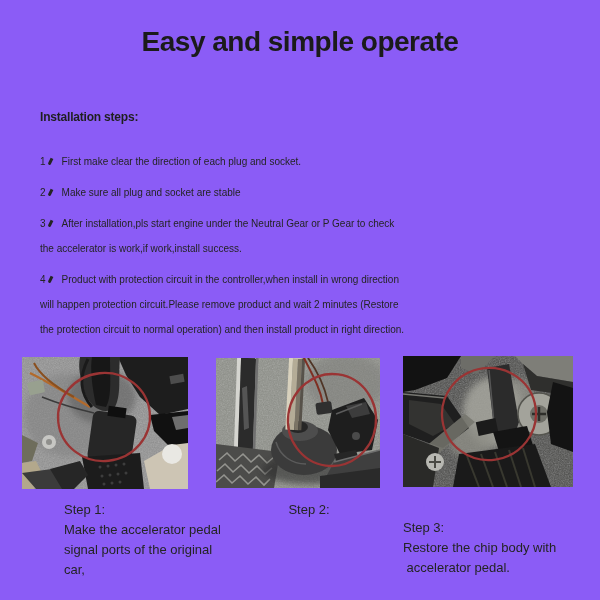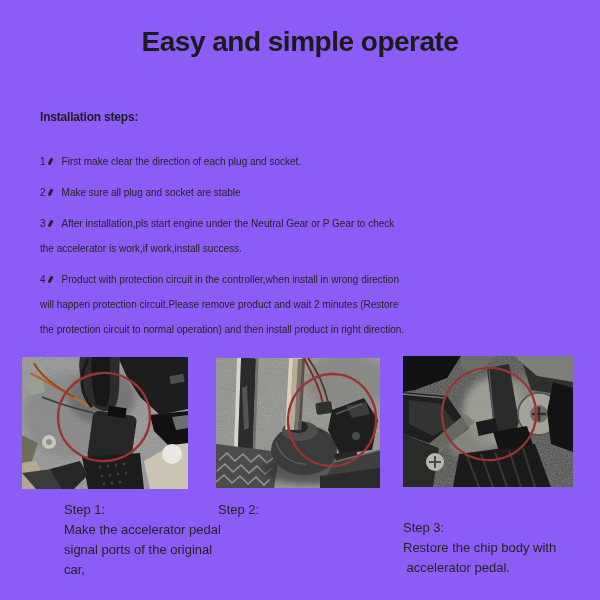--- a/index.html
+++ b/index.html
@@ -21,21 +21,21 @@
          background:#242424;border-radius:0 0 4px 4px;transform:rotate(26deg);}
 
   .photo{position:absolute;margin:0;padding:0;line-height:0;}
   .photo svg{display:block;}
   .photo-1{left:22px;top:357px;width:166px;height:132px;}
   .photo-2{left:216px;top:358px;width:164px;height:130px;}
   .photo-3{left:403px;top:356px;width:170px;height:131px;}
 
   .caption{position:absolute;width:182px;font-size:13px;line-height:20px;color:#242424;}
   .caption-1{left:40px;top:500px;margin-left:24px;}
-  .caption-2{left:218px;top:500px;}
+  .caption-2{left:218px;top:500px;text-align:center;}
   .caption-3{left:403px;top:518px;}
   .cap-label{white-space:pre;}
   .cap-text{white-space:pre;}
 </style>
 </head>
 <body>
 
 <div class="page">
 
   <h1 class="title">Easy and simple operate</h1>

